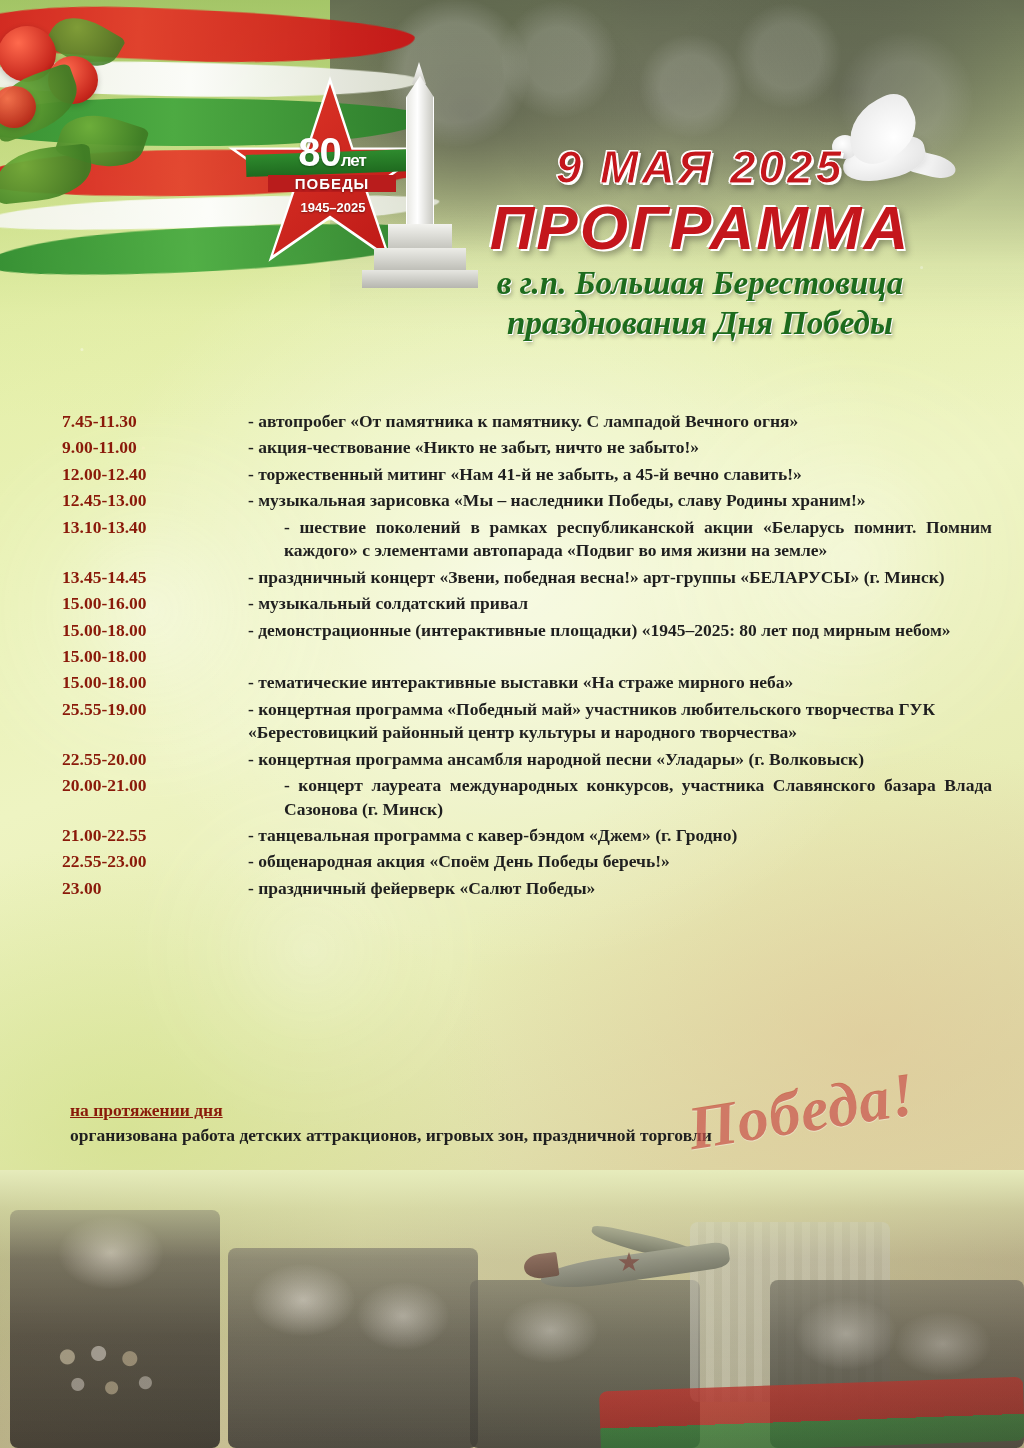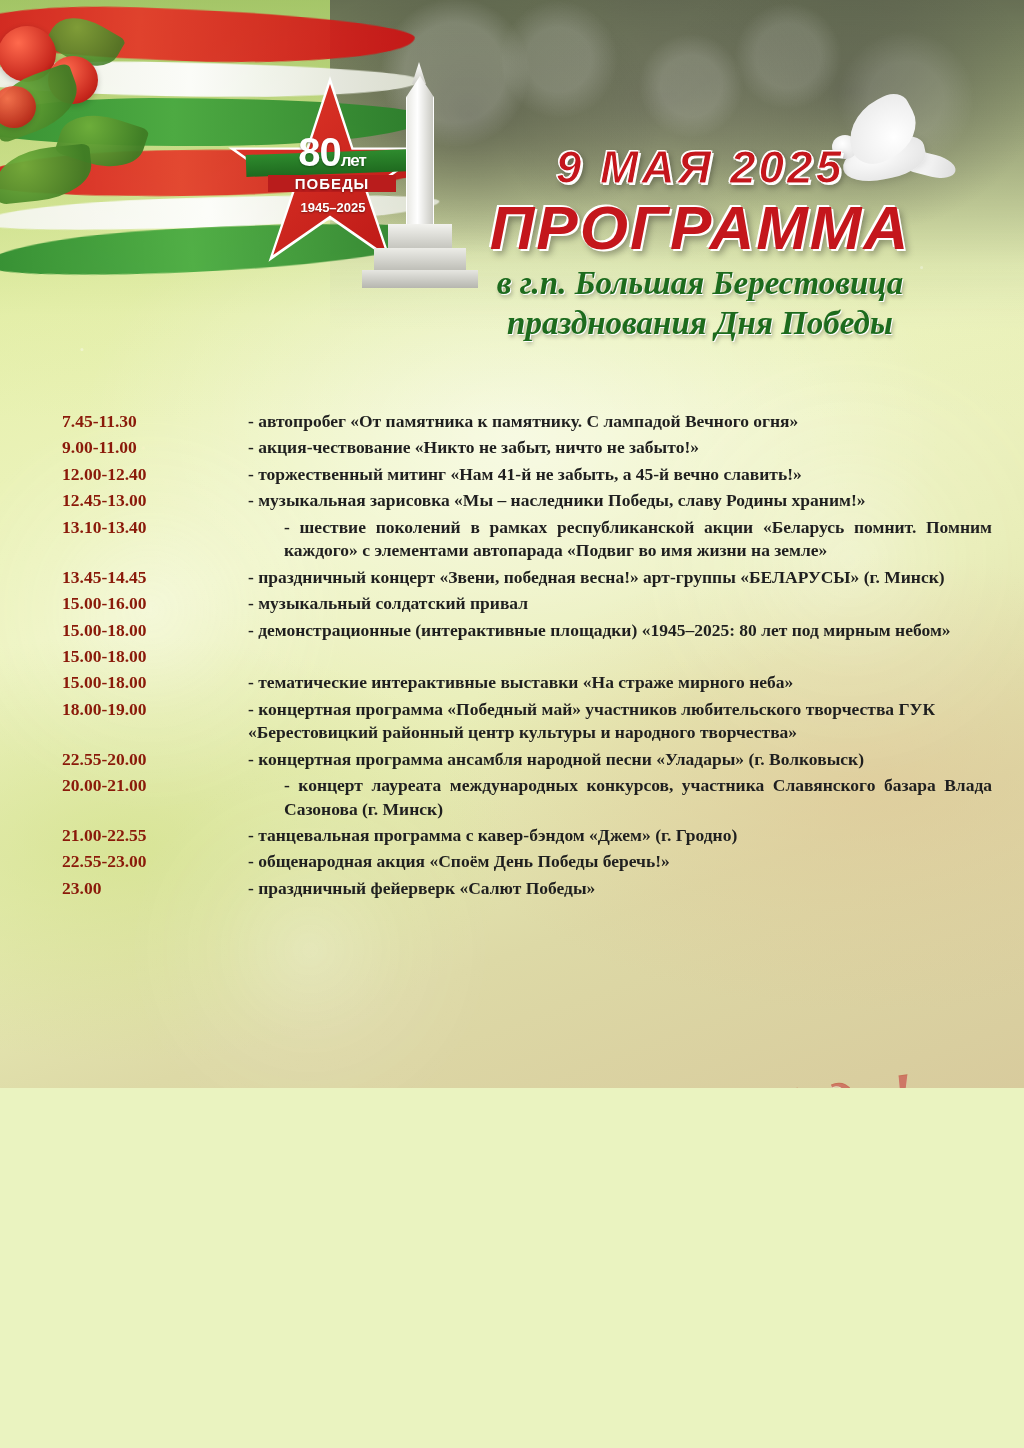--- a/index.html
+++ b/index.html
@@ -14,21 +14,21 @@
     font-family: "Liberation Serif", serif;
     background: #eaf3c0;
     position: relative;
   }
 
   
   .poster {
     position: absolute;
     inset: 0;
     width: 1024px;
-    height: 1088px;
+    height: 1448px;
     overflow: hidden;
   }
 
   
   .bg-base {
     position: absolute;
     inset: 0;
     background:
       radial-gradient(ellipse 70% 45% at 50% 40%, rgba(255,255,255,0.55) 0%, rgba(255,255,255,0.0) 60%),
       radial-gradient(ellipse 60% 30% at 85% 72%, rgba(224,196,150,0.55) 0%, rgba(224,196,150,0) 70%),
@@ -596,21 +596,21 @@
     <div class="row">
       <div class="time">15.00-18.00</div>
     </div>
 
     <div class="row">
       <div class="time">15.00-18.00</div>
       <div class="desc">- тематические интерактивные выставки «На страже мирного неба»</div>
     </div>
 
     <div class="row">
-      <div class="time">18.00-19.00</div>
+      <div class="time">25.55-19.00</div>
       <div class="desc">- концертная программа «Победный май» участников любительского творчества ГУК «Берестовицкий районный центр культуры и народного творчества»</div>
     </div>
 
     <div class="row">
       <div class="time">22.55-20.00</div>
       <div class="desc">- концертная программа ансамбля народной песни «Уладары» (г. Волковыск)</div>
     </div>
 
     <div class="row">
       <div class="time">20.00-21.00</div>

